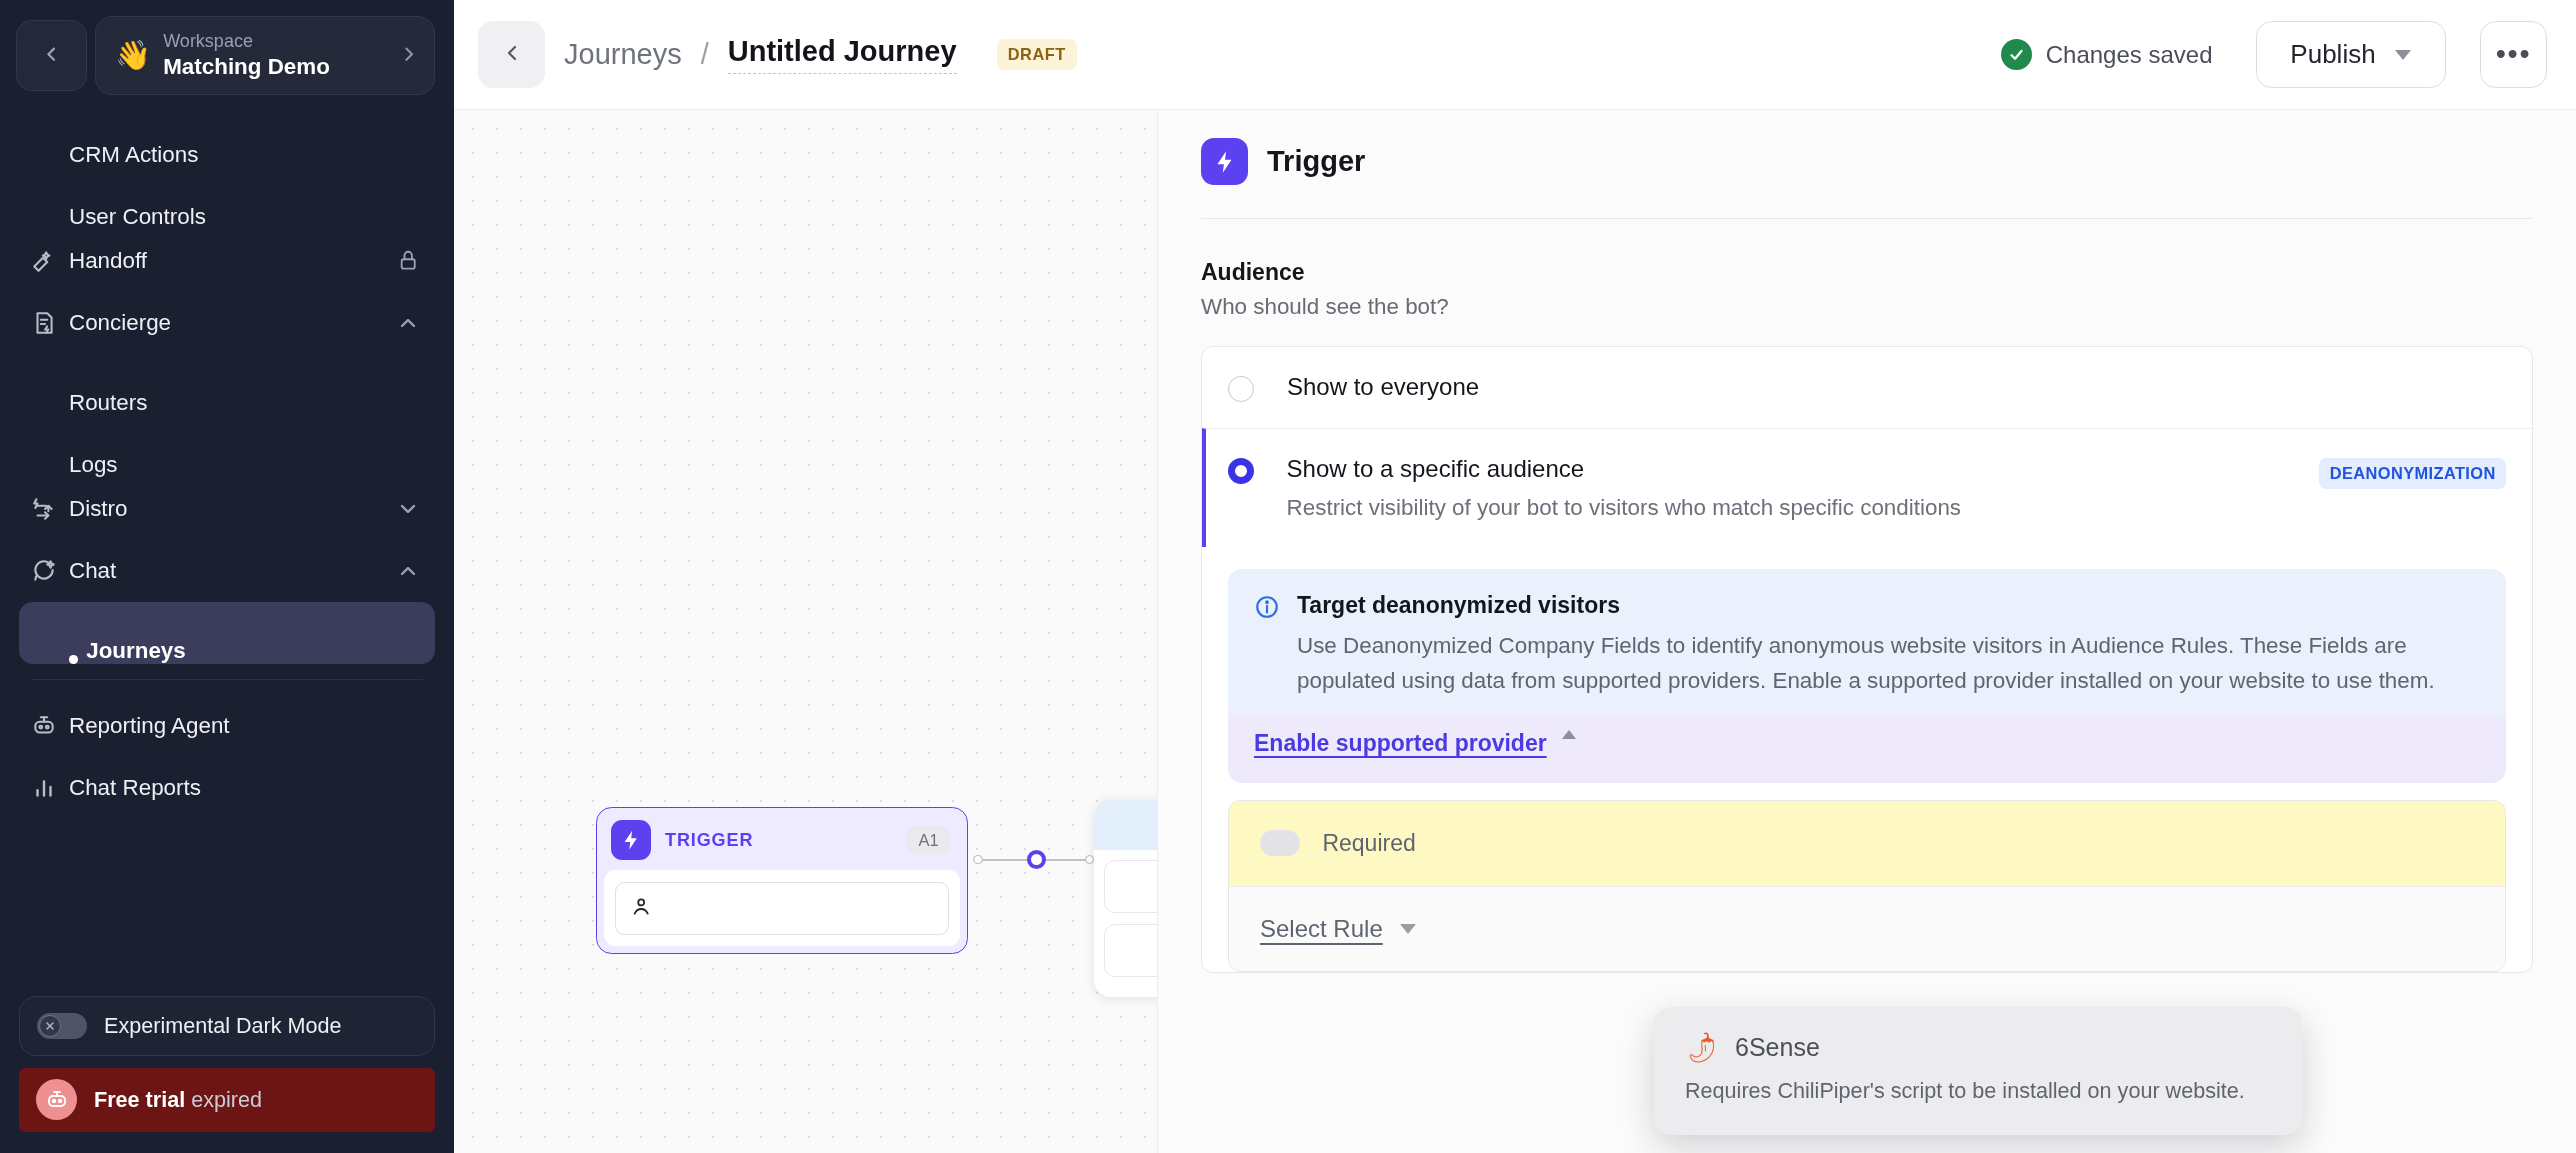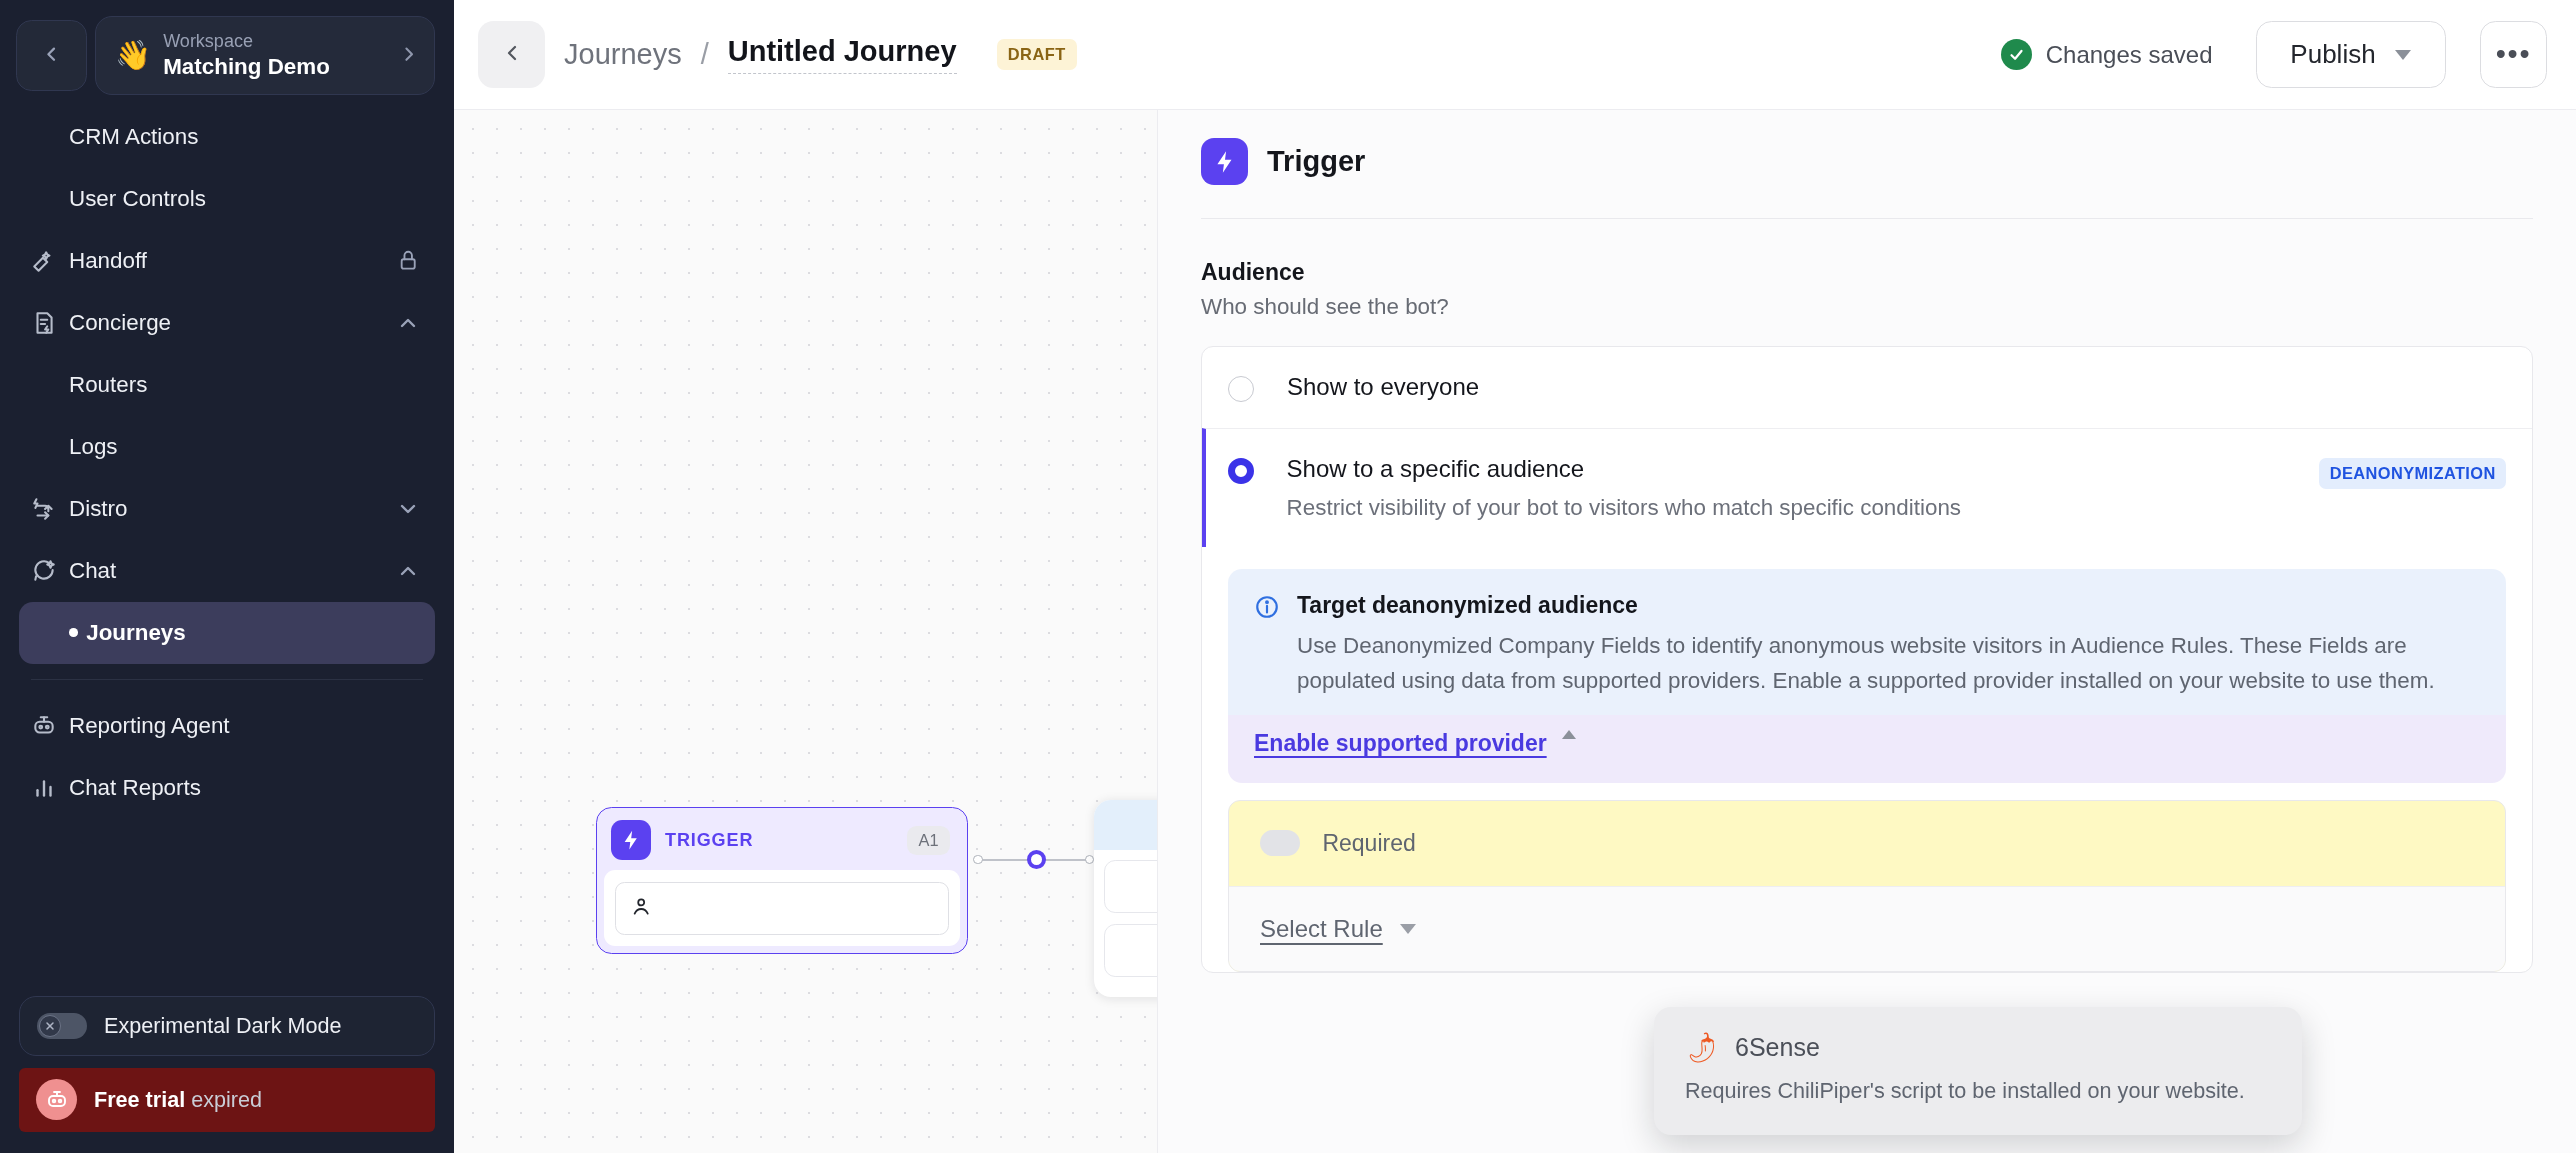--- a/index.html
+++ b/index.html
@@ -54,21 +54,21 @@
   .nav-item {
     display: flex; align-items: center;
     height: 62px; border-radius: 14px;
     padding: 0 15.5px 0 12px;
     cursor: pointer; position: relative;
   }
   .nav-item .ic { width: 38px; flex: 0 0 38px; display: flex; align-items: center; justify-content: flex-start; }
   .nav-item .ic svg { stroke: #b6bcca; }
   .nav-item .lbl { font-size: 22.4px; color: #eef0f5; flex: 1 1 auto; }
   .nav-item.sub .lbl { padding-left: 0px; }
-  .nav-item.sub { padding-left: 50px; }
+  .nav-item.sub { padding-left: 50px; align-items: flex-end; }
   .nav-item.active { background: #3c3d5c; }
   .nav-item.active .lbl { font-weight: bold; color: #ffffff; }
   .nav-item .trail { display: flex; align-items: center; }
   .nav-item .trail svg { stroke: #9aa2b8; }
   .dot { width: 8.6px; height: 8.6px; border-radius: 50%; background: #ffffff; margin-right: 8.6px; }
   .nav-divider { height: 0.9px; background: #2b3143; margin: 15.5px 12px; }
 
   .sidebar-bottom { padding: 0 19px 22.4px 19px; }
   .dark-card {
     border: 0.9px solid #303750; border-radius: 17px;
@@ -569,21 +569,21 @@
             <div class="callout">
               <div class="callout-top">
                 <span class="ii">
                   <svg width="26" height="26" viewBox="0 0 24 24" fill="none" stroke-width="2" stroke-linecap="round" stroke-linejoin="round">
                       <circle cx="12" cy="12" r="9"></circle>
                       <line x1="12" y1="11" x2="12" y2="17"></line>
                       <circle cx="12" cy="7.5" r="0.8"></circle>
                     </svg>
                 </span>
                 <div>
-                  <div class="callout-title">Target deanonymized audience</div>
+                  <div class="callout-title">Target deanonymized visitors</div>
                   <div class="callout-body">Use Deanonymized Company Fields to identify anonymous website visitors in Audience Rules. These Fields are populated using data from supported providers. Enable a supported provider installed on your website to use them.</div>
                 </div>
               </div>
               <div class="callout-link">
                 <span>Enable supported provider</span>
                 <span class="tri-up"></span>
               </div>
             </div>
 
             <div class="rule-box">

